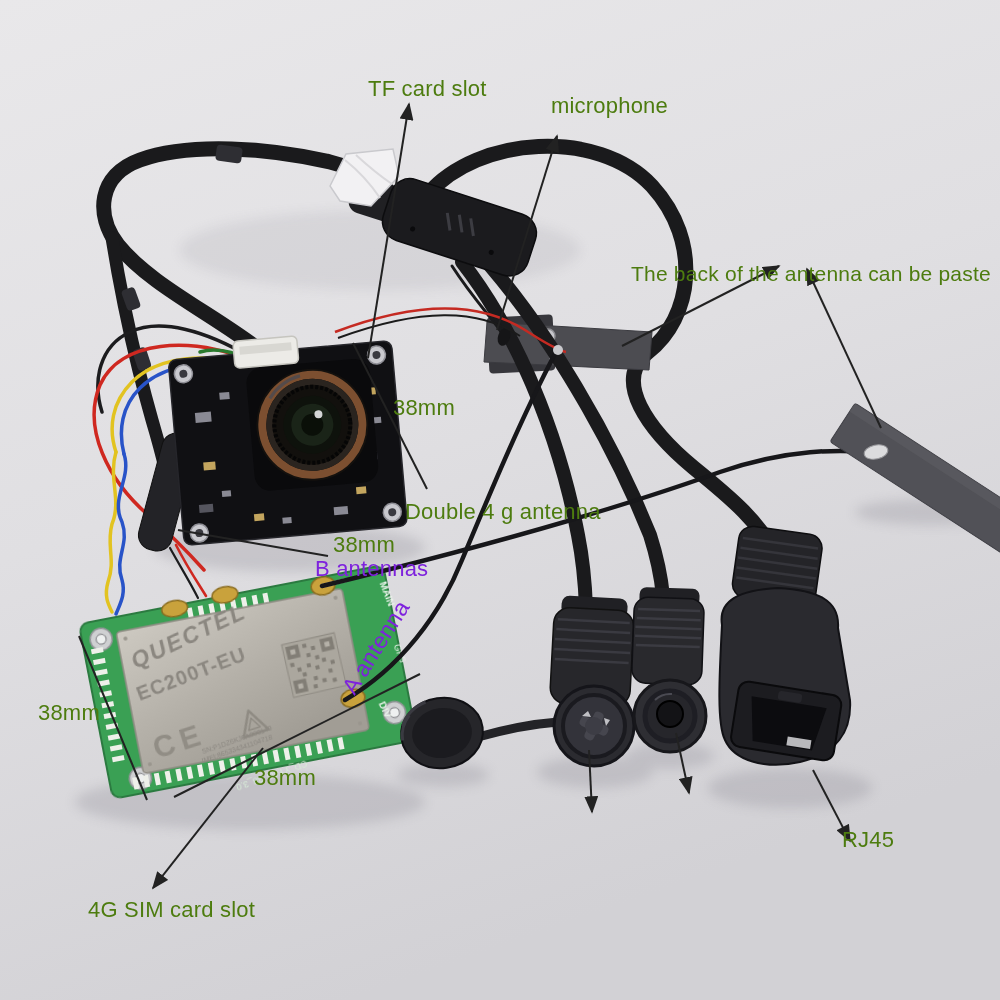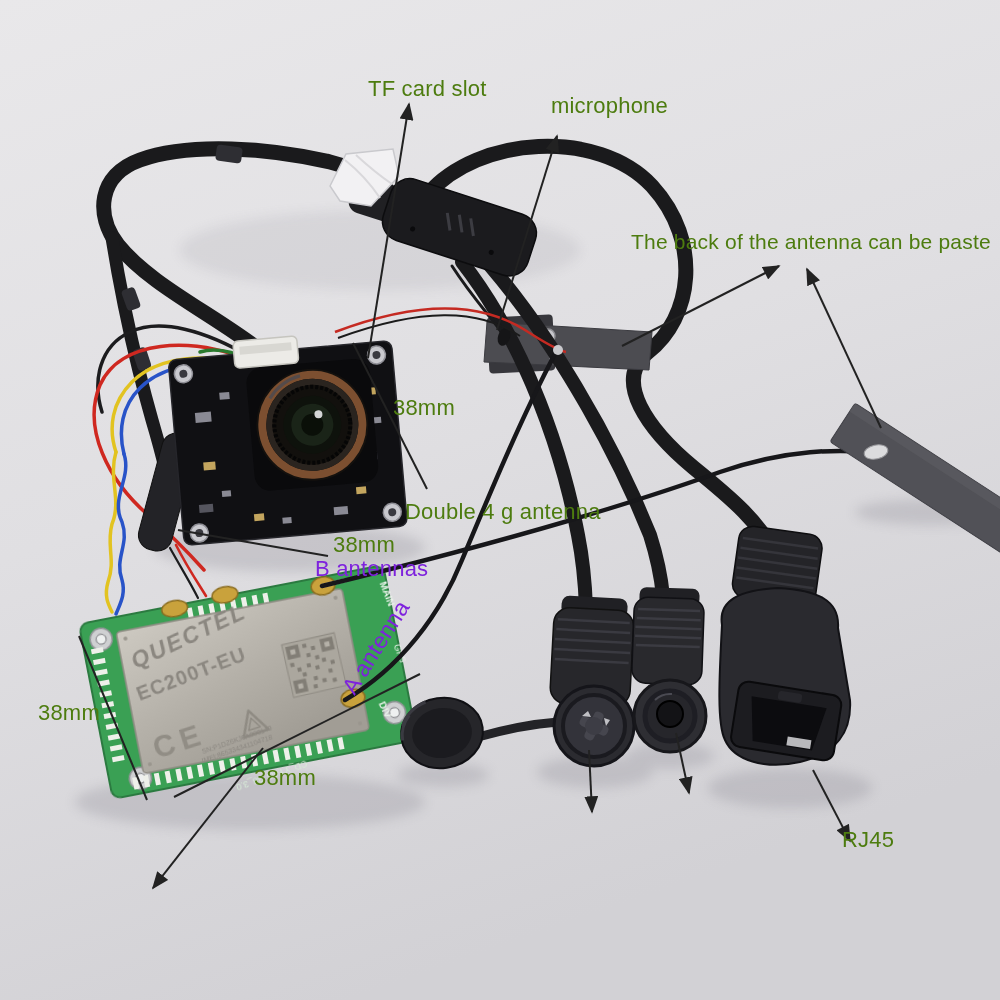--- a/index.html
+++ b/index.html
@@ -342,22 +342,23 @@
   <g stroke="#222" stroke-width="2">
     <line x1="353" y1="343" x2="427" y2="489"></line>
     <line x1="178" y1="530" x2="328" y2="556"></line>
     <line x1="79" y1="636" x2="147" y2="800"></line>
     <line x1="174" y1="797" x2="420" y2="674"></line>
   </g>
 </svg>
 
   <div class="lbl" style="left:368px;top:76px">TF card slot</div>
   <div class="lbl" style="left:551px;top:93px">microphone</div>
-  <div class="lbl small" style="left:631px;top:229px">The back of the antenna can be paste</div>
+  <div class="lbl small" style="left:631px;top:261px">The back of the antenna can be paste</div>
   <div class="lbl" style="left:393px;top:395px">38mm</div>
   <div class="lbl" style="left:405px;top:499px">Double 4 g antenna</div>
   <div class="lbl" style="left:333px;top:532px">38mm</div>
   <div class="lbl purple" style="left:315px;top:556px">B antennas</div>
   <div class="lbl purple rot" style="left:360px;top:672px;font-size:23px">A antenna</div>
   <div class="lbl" style="left:38px;top:700px">38mm</div>
   <div class="lbl" style="left:254px;top:765px">38mm</div>
   <div class="lbl" style="left:842px;top:827px">RJ45</div>
+  <div class="lbl" style="left:88px;top:897px">4G SIM card slot</div>
 </div>
 
 </body></html>

